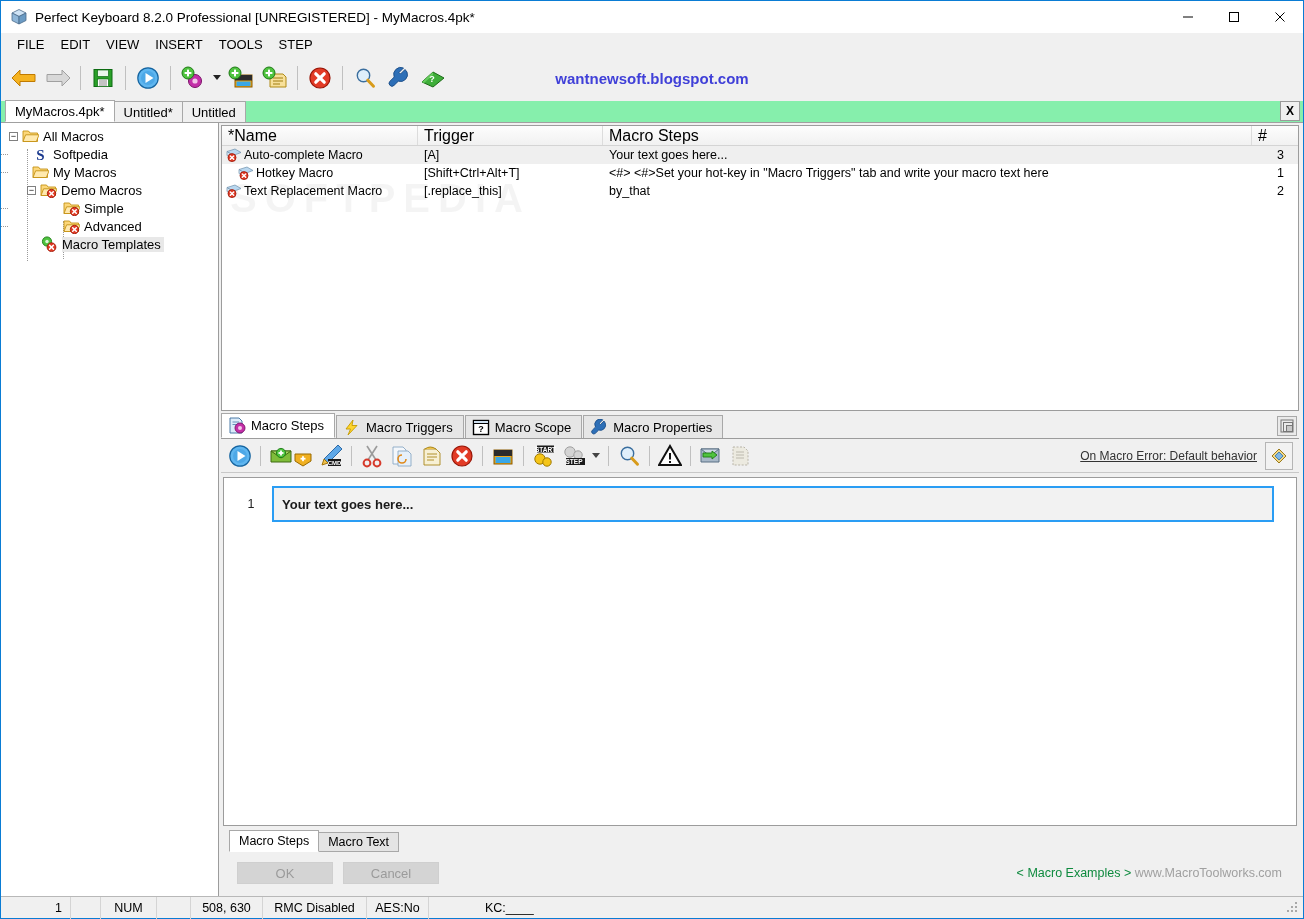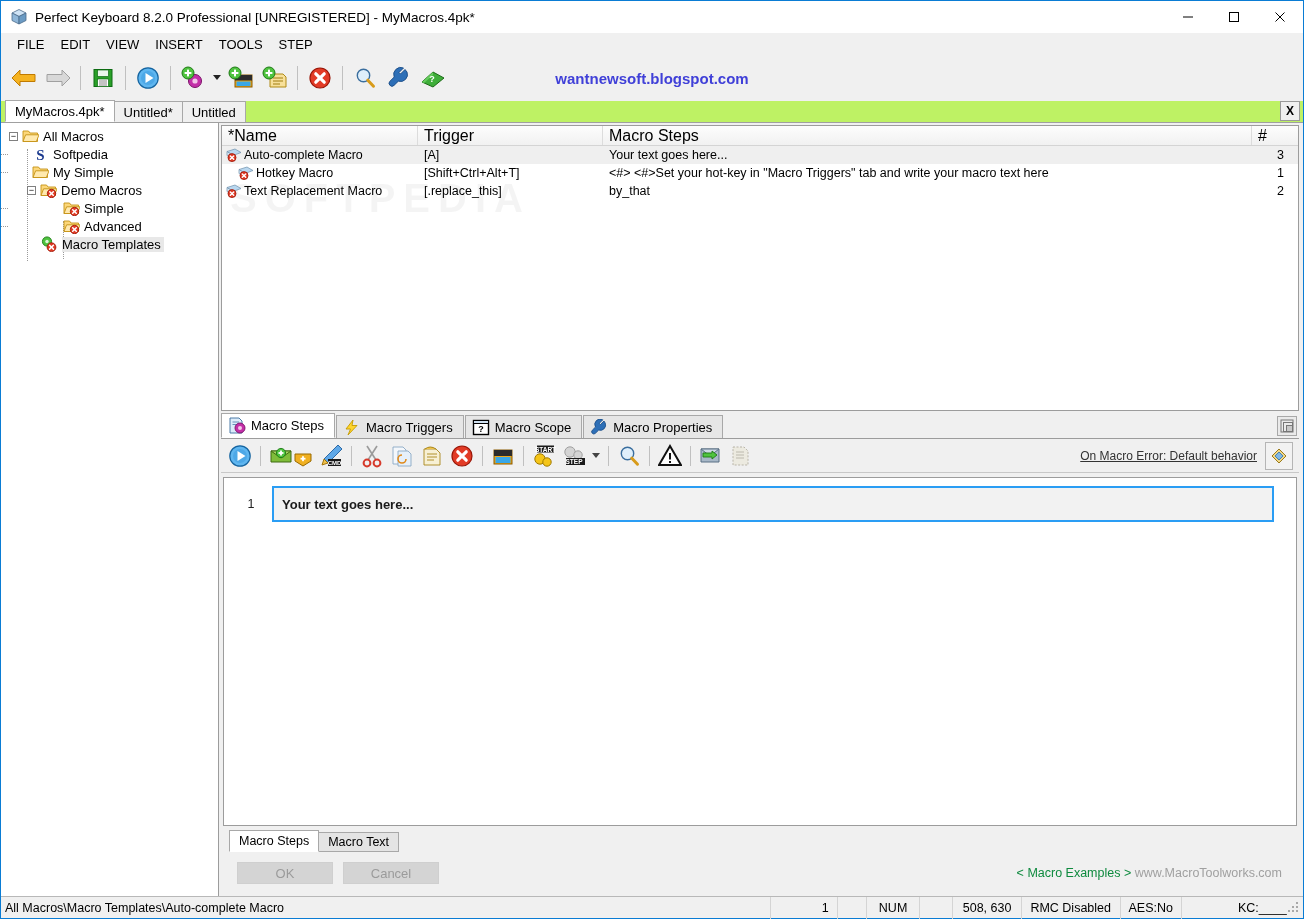--- a/index.html
+++ b/index.html
@@ -102,21 +102,21 @@
     text-align: center;
     font-size: 15px;
     font-weight: bold;
     color: #4040d8;
     pointer-events: none;
   }
 
   
   .doctabs {
     height: 22px;
-    background: #bef264;
+    background: #86efac;
     display: flex;
     align-items: flex-end;
     position: relative;
     flex: 0 0 auto;
     border-bottom: 1px solid #a0a0a0;
   }
   .doctab {
     height: 21px;
     padding: 0 9px;
     font-size: 13px;
@@ -638,21 +638,21 @@
       </div>
 
       <div class="tree-row" style="padding-left:31px;">
         <span class="dotline-h" style="left:-5px; top:9px; width:12px;"></span>
         <span class="tree-icon">
           <svg width="17" height="16" viewBox="0 0 17 16">
             <polygon points="1,3 6.5,3 8,5 15.5,5 15.5,13.5 1,13.5" fill="#fcd77a" stroke="#c59214" stroke-width="0.9"></polygon>
             <polygon points="1,13.5 3.6,6.8 17,6.8 14.4,13.5" fill="#ffe9ae" stroke="#c59214" stroke-width="0.9"></polygon>
           </svg>
         </span>
-        <span class="tree-label">My Simple</span>
+        <span class="tree-label">My Macros</span>
       </div>
 
       <div class="tree-row" style="padding-left:26px;">
         <span class="tree-expander">−</span>
         <span class="tree-icon">
           <svg width="17" height="16" viewBox="0 0 17 16">
             <polygon points="1,3 6.5,3 8,5 15.5,5 15.5,13.5 1,13.5" fill="#fcd77a" stroke="#c59214" stroke-width="0.9"></polygon>
             <polygon points="1,13.5 3.6,6.8 17,6.8 14.4,13.5" fill="#ffe9ae" stroke="#c59214" stroke-width="0.9"></polygon>
             <circle cx="11.5" cy="11.5" r="4.2" fill="#e23b26" stroke="#991405" stroke-width="0.8"></circle>
             <g stroke="#fff" stroke-width="1.5" stroke-linecap="round">
@@ -997,21 +997,20 @@
             <span class="green">&lt; Macro Examples &gt;</span>
             <span class="grey">www.MacroToolworks.com</span>
           </div>
         </div>
 
       </div>
     </div>
   </div>
 
   <div class="statusbar">
-    <div class="sb-cell" style="width:820px; padding-left:4px;">All Macros\Macro Templates\Auto-complete Macro</div>
     <div class="sb-cell" style="width:70px; justify-content:flex-end;">1</div>
     <div class="sb-cell" style="width:30px;"></div>
     <div class="sb-cell" style="width:56px; justify-content:center;">NUM</div>
     <div class="sb-cell" style="width:34px;"></div>
     <div class="sb-cell" style="width:72px; justify-content:center;">508, 630</div>
     <div class="sb-cell" style="width:104px; justify-content:center;">RMC Disabled</div>
     <div class="sb-cell" style="width:62px; justify-content:center;">AES:No</div>
     <div class="sb-cell" style="width:56px; border-right:none;margin-left:48px;">KC:____</div>
     <div class="sb-grip">
       <i style="left:10px; top:10px"></i>

